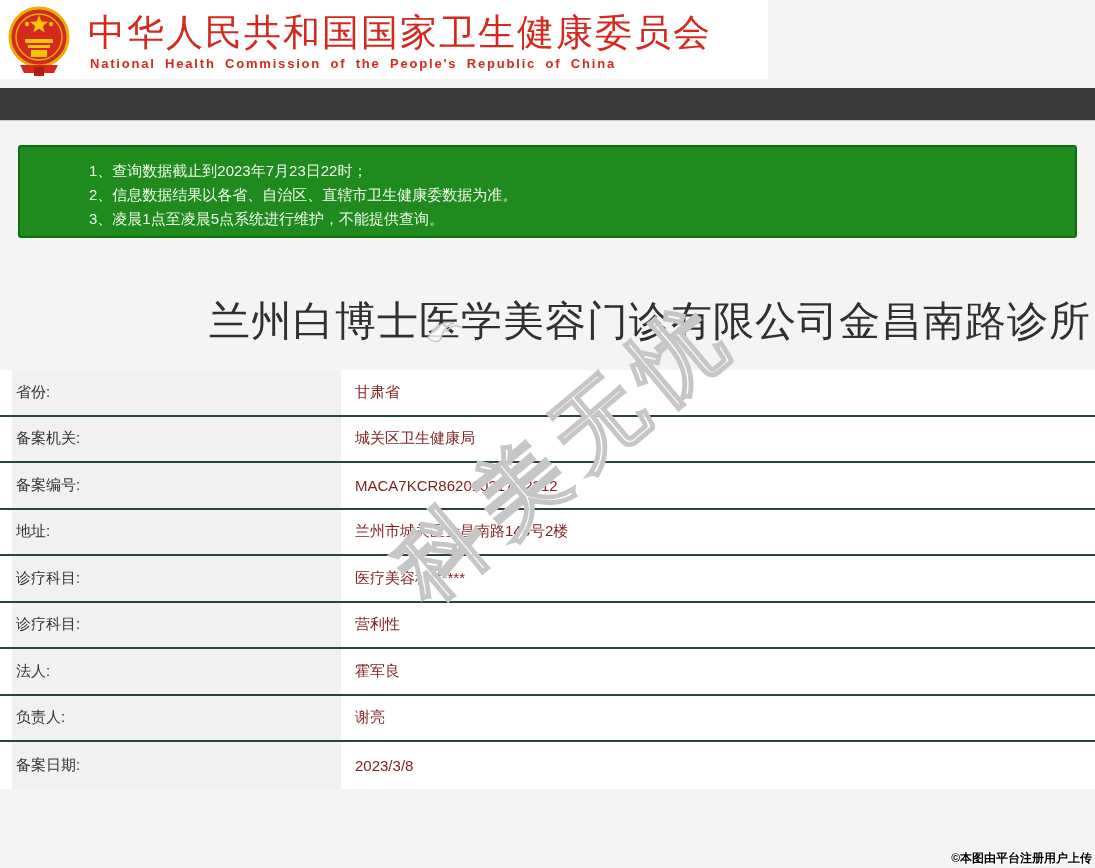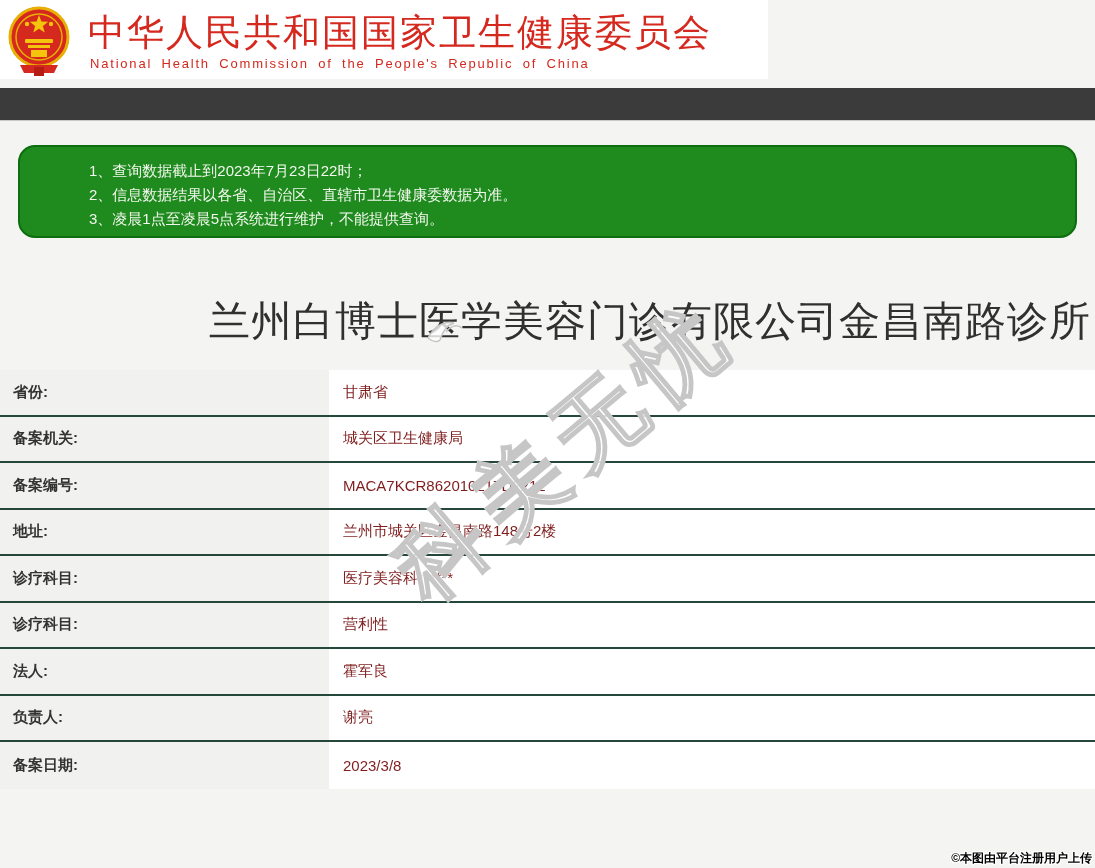--- a/index.html
+++ b/index.html
@@ -19,37 +19,37 @@
     background:#ffffff;
   }
   .emblem { position:absolute; left:8px; top:3px; width:62px; height:73px; }
   .title-cn {
     position:absolute; left:88px; top:8px;
     font-size:37px; font-weight:normal; color:#d5281e;
     letter-spacing:2px; white-space:nowrap;
   }
   .title-en {
     position:absolute; left:90px; top:56px;
-    font-size:13px; font-weight:normal; color:#d5281e;
+    font-size:13px; font-weight:bold; color:#d5281e;
     letter-spacing:1.8px; word-spacing:4px; white-space:nowrap;
   }
 
   
   .nav-band {
     position:absolute; left:0; top:88px; width:1095px; height:33px;
     background:#3b3b3b;
     border-bottom:1px solid #c9c9c9;
   }
 
   
   .notice {
     position:absolute; left:18px; top:145px; width:1059px; height:93px;
     background:#1f8a1d;
     border:2px solid #0c6e0f;
-    border-radius:17px;
+    border-radius:3px;
     padding:12px 10px 0 69px;
   }
   .notice-line {
     font-size:15px; line-height:24px; color:#f2f8ee;
     white-space:nowrap;
   }
 
   
   .result-title {
     position:absolute; left:209px; top:281px;
@@ -79,22 +79,22 @@
   .info-row {
     display:flex; height:46.5px;
     border-bottom:2px solid #26473c;
     background:#ffffff;
   }
   .info-row:last-child { border-bottom:none; }
   .info-label {
     width:329px; flex:0 0 329px;
     background:#f1f1ef;
     display:flex; align-items:center;
-    padding-left:13px;
-    font-size:15px; font-weight:bold; color:#333;
+    padding-left:4px;
+    font-size:15px; font-weight:normal; color:#333;margin-left:12px;
   }
   .info-value {
     flex:1; display:flex; align-items:center;
     padding-left:14px;
     font-size:15px; color:#7f1d1d;
     background:#ffffff;
   }
 
   
   .credit {

